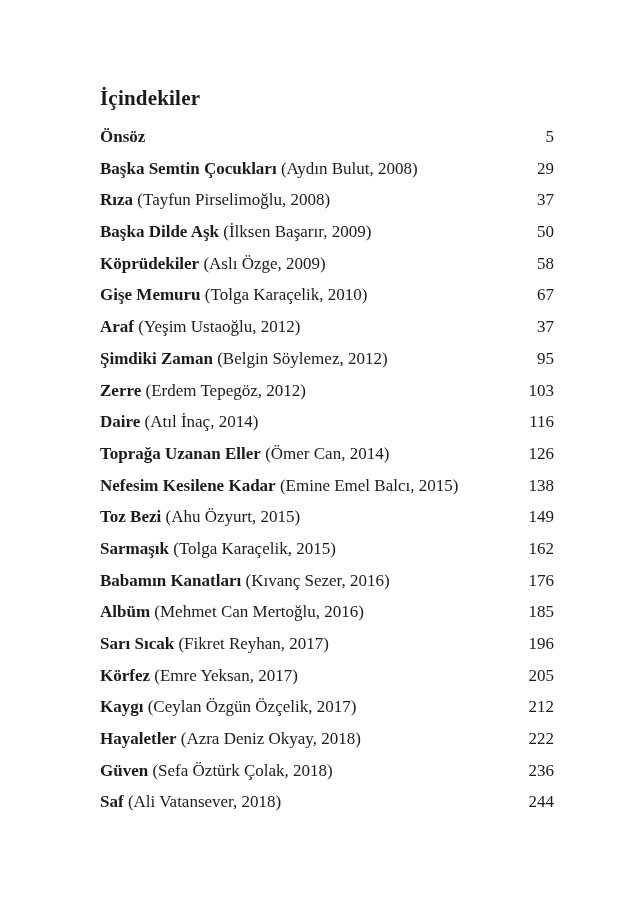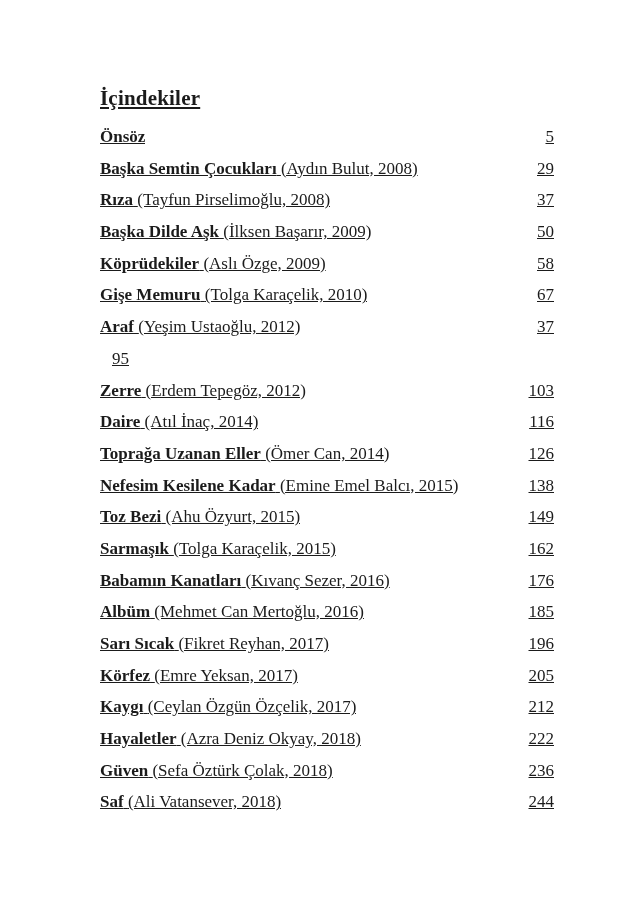--- a/index.html
+++ b/index.html
@@ -14,21 +14,20 @@
     background: #ffffff;
     font-family: "Liberation Serif", "DejaVu Serif", serif;
     color: #1b1b1b;
     overflow: hidden;
   }
   .content {
     position: absolute;
     left: 100px;
     right: 68px;
     top: 86px;
-    text-decoration: underline;
   }
   .toc-title {
     font-size: 21px;
     line-height: 24px;
     font-weight: bold;
     margin: 0 0 11px 0;
     letter-spacing: 0.2px;
   }
   .toc-list {
     margin: 0;
@@ -94,20 +93,21 @@
     <span class="toc-page">67</span>
   </div>
 
 
   <div class="toc-row">
     <span class="toc-text"><span class="toc-film">Araf</span> <span class="toc-detail">(Yeşim Ustaoğlu, 2012)</span></span>
     <span class="toc-page">37</span>
   </div>
 
   <div class="toc-row">
+    <span class="toc-text"><span class="toc-film">Şimdiki Zaman</span> <span class="toc-detail">(Belgin Söylemez, 2012)</span></span>
     <span class="toc-page">95</span>
   </div>
 
   <div class="toc-row">
     <span class="toc-text"><span class="toc-film">Zerre</span> <span class="toc-detail">(Erdem Tepegöz, 2012)</span></span>
     <span class="toc-page">103</span>
   </div>
 
   <div class="toc-row">
     <span class="toc-text"><span class="toc-film">Daire</span> <span class="toc-detail">(Atıl İnaç, 2014)</span></span>

